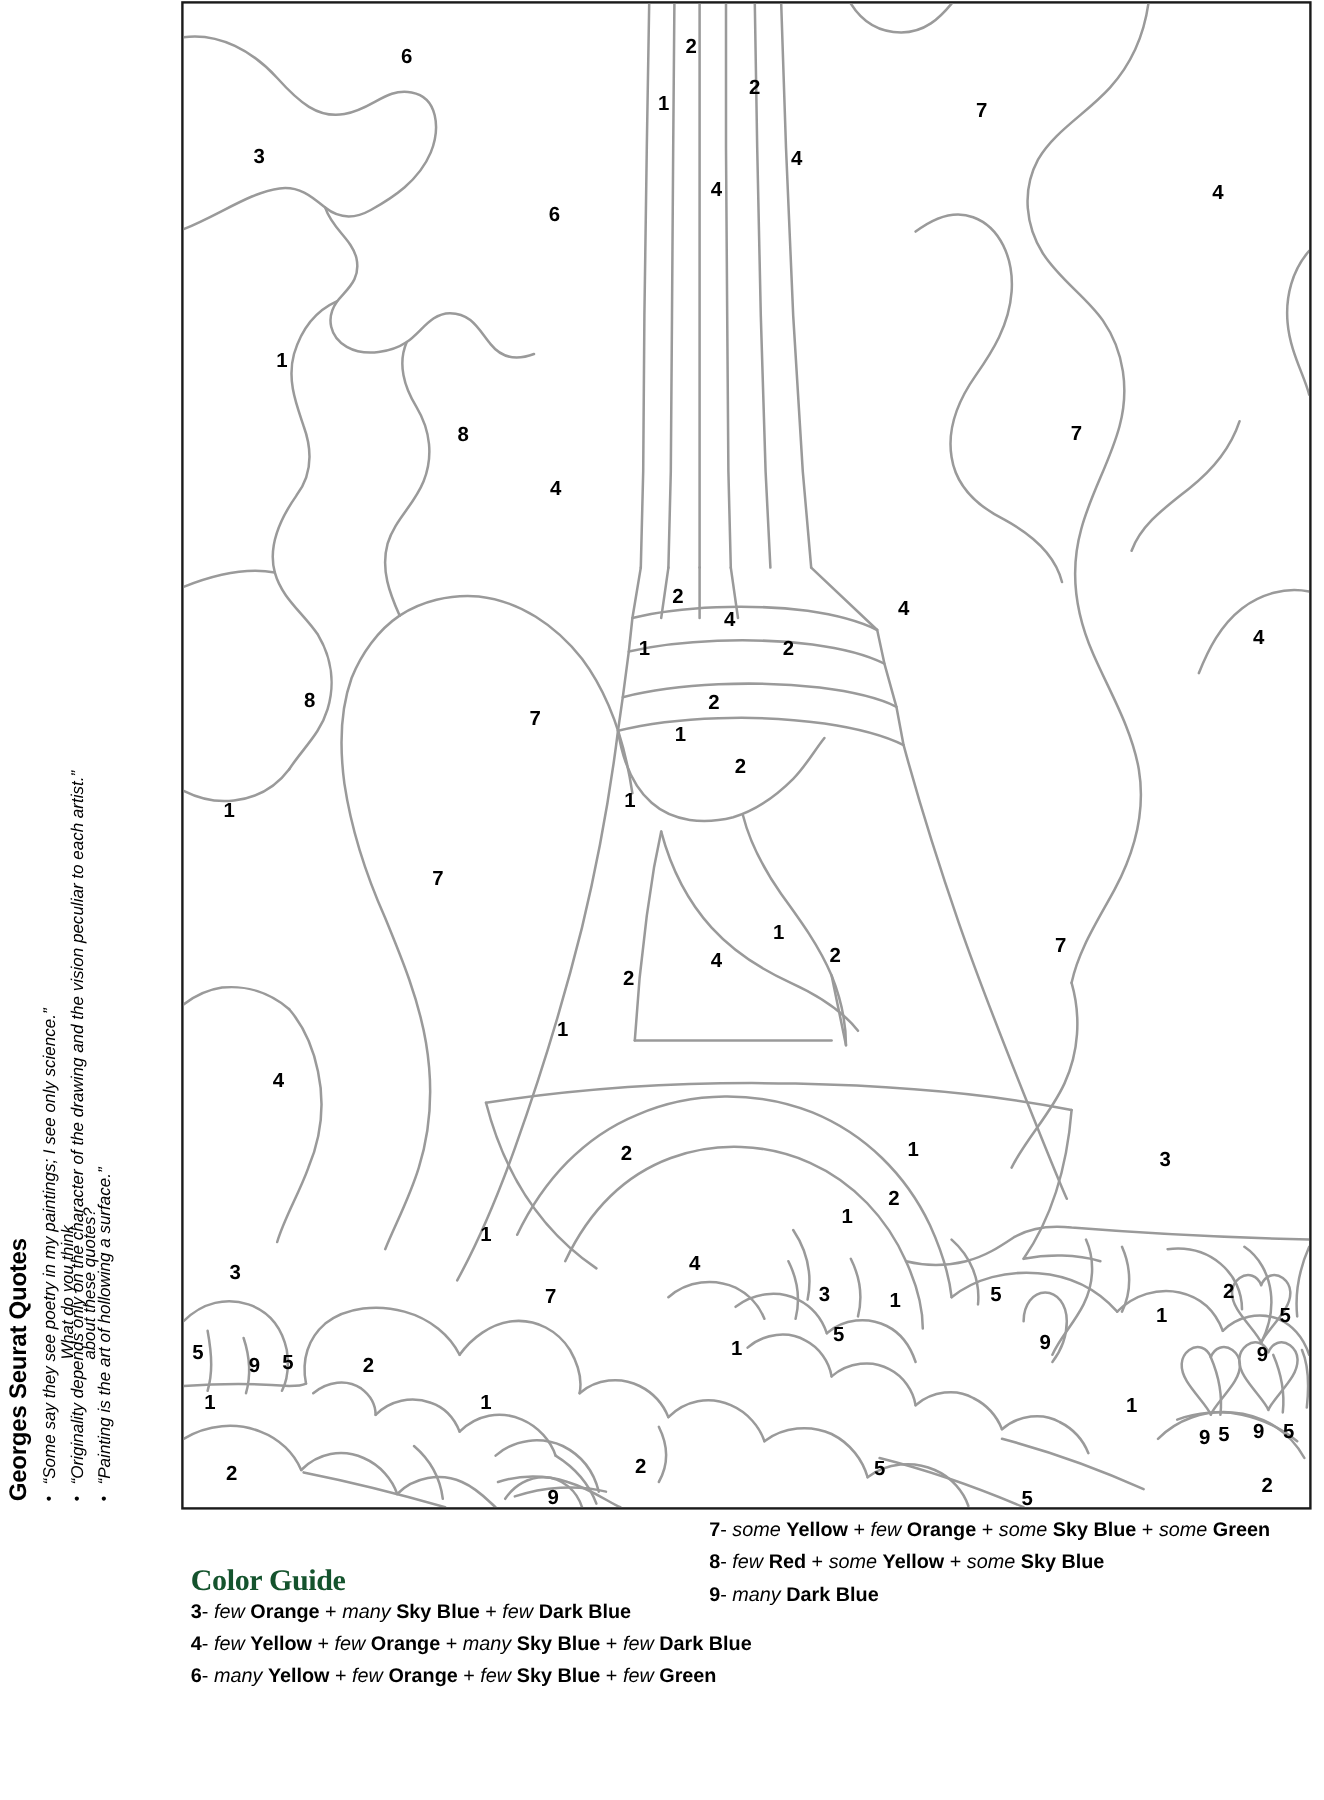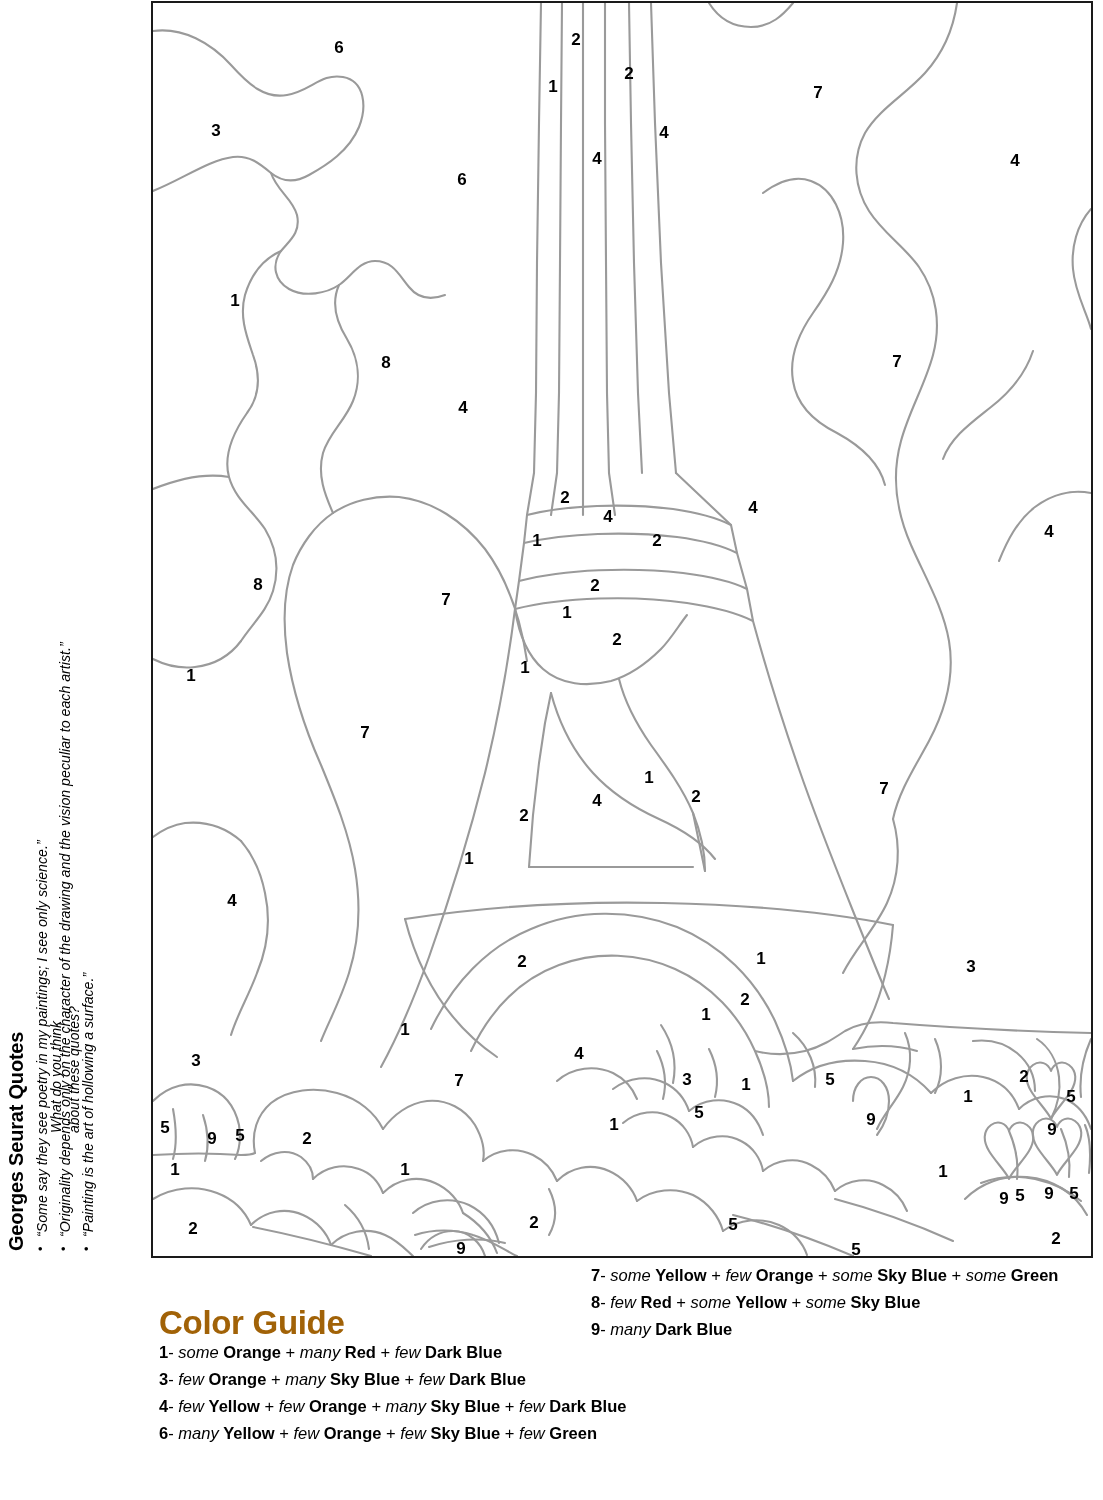--- a/index.html
+++ b/index.html
@@ -113,26 +113,27 @@
   }
 
   
   #color-guide {
     position: absolute;
     left: 151px;
     top: 1268px;
     width: 950px;
   }
   #color-guide-title {
-    font-size: 33px;
+    font-size: 25px;
     font-weight: bold;
     letter-spacing: -0.3px;
-    color: #a16207;
+    color: #14532d;
     margin: 0 0 2px 0;
     line-height: 1.15;
+    font-family: Liberation Serif, serif;
   }
   #guide-cols {
     position: relative;
   }
   .guide-col { position: absolute; top: 0; }
   #guide-col-left  { left: 8px;   width: 440px; top: 36px; }
   #guide-col-right { left: 440px; width: 520px; top: -1px; }
   .guide-line {
     font-size: 16.5px;
     color: #000;
@@ -403,21 +404,20 @@
       <div class="num" style="left: 703px; top: 1246px;">5</div>
       <div class="num" style="left: 903px; top: 1235px;">2</div>
     </div>
 </div>
 
 <div id="color-guide">
   <div id="guide-cols">
     <div class="guide-col" id="guide-col-left">
       <h2 id="color-guide-title">Color Guide</h2>
       <div id="guide-left-lines">
-          <div class="guide-line"><span class="guide-num">1</span>- <span class="guide-amt">some</span> <span class="guide-clr">Orange</span><span class="guide-plus"> + </span><span class="guide-amt">many</span> <span class="guide-clr">Red</span><span class="guide-plus"> + </span><span class="guide-amt">few</span> <span class="guide-clr">Dark Blue</span></div>
           <div class="guide-line"><span class="guide-num">3</span>- <span class="guide-amt">few</span> <span class="guide-clr">Orange</span><span class="guide-plus"> + </span><span class="guide-amt">many</span> <span class="guide-clr">Sky Blue</span><span class="guide-plus"> + </span><span class="guide-amt">few</span> <span class="guide-clr">Dark Blue</span></div>
           <div class="guide-line"><span class="guide-num">4</span>- <span class="guide-amt">few</span> <span class="guide-clr">Yellow</span><span class="guide-plus"> + </span><span class="guide-amt">few</span> <span class="guide-clr">Orange</span><span class="guide-plus"> + </span><span class="guide-amt">many</span> <span class="guide-clr">Sky Blue</span><span class="guide-plus"> + </span><span class="guide-amt">few</span> <span class="guide-clr">Dark Blue</span></div>
           <div class="guide-line"><span class="guide-num">6</span>- <span class="guide-amt">many</span> <span class="guide-clr">Yellow</span><span class="guide-plus"> + </span><span class="guide-amt">few</span> <span class="guide-clr">Orange</span><span class="guide-plus"> + </span><span class="guide-amt">few</span> <span class="guide-clr">Sky Blue</span><span class="guide-plus"> + </span><span class="guide-amt">few</span> <span class="guide-clr">Green</span></div>
         </div>
     </div>
     <div class="guide-col" id="guide-col-right">
       <div id="guide-right-lines">
           <div class="guide-line"><span class="guide-num">7</span>- <span class="guide-amt">some</span> <span class="guide-clr">Yellow</span><span class="guide-plus"> + </span><span class="guide-amt">few</span> <span class="guide-clr">Orange</span><span class="guide-plus"> + </span><span class="guide-amt">some</span> <span class="guide-clr">Sky Blue</span><span class="guide-plus"> + </span><span class="guide-amt">some</span> <span class="guide-clr">Green</span></div>
           <div class="guide-line"><span class="guide-num">8</span>- <span class="guide-amt">few</span> <span class="guide-clr">Red</span><span class="guide-plus"> + </span><span class="guide-amt">some</span> <span class="guide-clr">Yellow</span><span class="guide-plus"> + </span><span class="guide-amt">some </span> <span class="guide-clr">Sky Blue</span></div>
           <div class="guide-line"><span class="guide-num">9</span>- <span class="guide-amt">many</span> <span class="guide-clr">Dark Blue</span></div>

